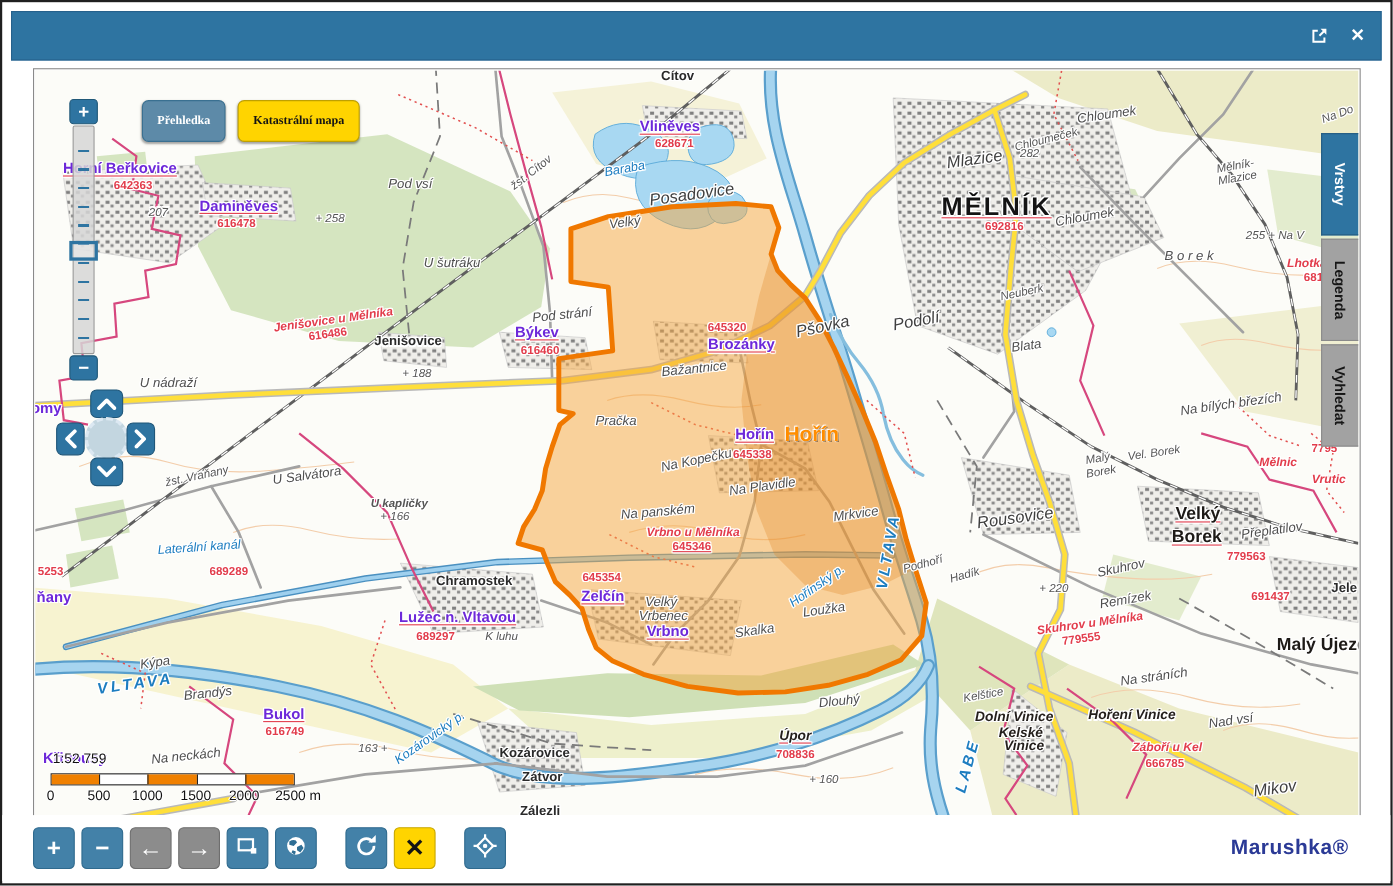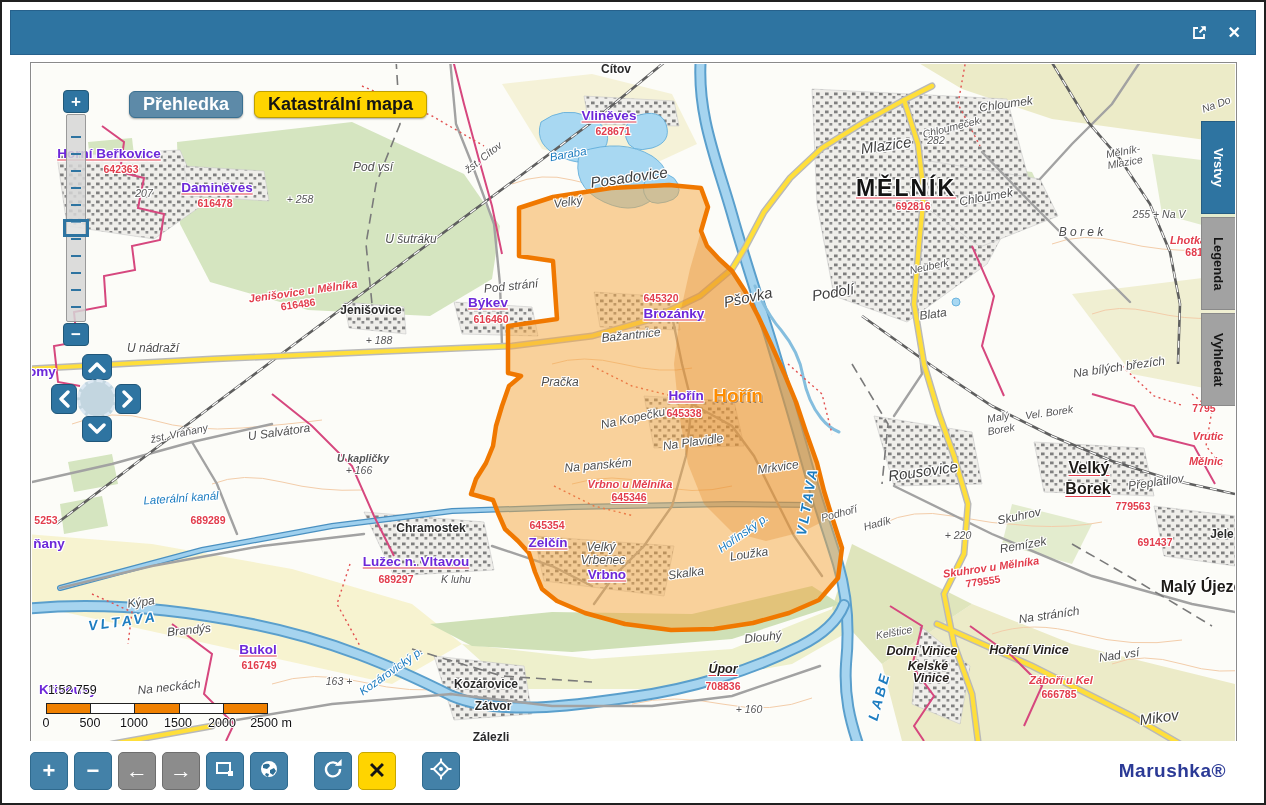--- a/index.html
+++ b/index.html
@@ -32,22 +32,22 @@
   .water{font-style:italic;color:#1d7dc0;font-size:11.5px;}
   .water-big{font-style:italic;font-weight:bold;color:#1d7dc0;font-size:14px;letter-spacing:3px;}
   .red{font-weight:bold;color:#e23d4c;font-size:10.5px;}
   .redname{font-weight:bold;font-style:italic;color:#e23d4c;font-size:11px;}
   .ul{text-decoration:underline;text-decoration-color:#e23d4c;text-underline-offset:2px;text-decoration-thickness:1px;}
   .hl{font-weight:bold;color:#ff8d00;font-size:19px;
       text-shadow:0 0 2px #fff,0 0 2px #fff,1px 1px 0 rgba(70,35,0,.65),-1px -1px 0 rgba(255,255,255,.9);}
 
   
   .basemap-buttons{position:absolute;left:97px;top:27px;display:flex;gap:11px;z-index:30;}
-  .bm-btn{height:27px;padding:0 13px;background:#5d8aa8;border:1px solid #3a7091;border-radius:6px;color:#fff;
-          font-weight:bold;font-size:18px;font-family:Liberation Sans, sans-serif;cursor:pointer;
+  .bm-btn{height:38px;padding:0 13px;background:#5d8aa8;border:1px solid #3a7091;border-radius:6px;color:#fff;
+          font-weight:bold;font-size:11px;font-family:Liberation Serif, serif;cursor:pointer;
           box-shadow:0 1px 2px rgba(0,0,0,.35);}
   .bm-btn.active{background:#ffd400;color:#141414;border-color:#bfa000;}
 
   
   .side-tabs{position:absolute;right:0;top:57px;width:34px;display:flex;flex-direction:column;gap:3px;z-index:30;}
   .side-tab{writing-mode:vertical-rl;height:93px;display:flex;align-items:center;justify-content:center;
             background:#a2a2a2;color:#161616;font-weight:bold;font-size:13px;border:1px solid #8a8a8a;border-right:none;
             cursor:pointer;box-sizing:border-box;}
   .side-tab.active{background:#2e74a1;color:#fff;border-color:#255d82;}
 
@@ -397,21 +397,21 @@
           <span class="lbl loc" style="left: 1087px; top: 591px; transform: translate(-50%, -50%) rotate(-8deg);">Nad vsí</span>
           <span class="lbl redname" style="left: 1029px; top: 616px; transform: translate(-50%, -50%) rotate(0deg);">Záboří u Kel</span>
           <span class="lbl red" style="left: 1027px; top: 630px; transform: translate(-50%, -50%) rotate(0deg);">666785</span>
           <span class="lbl loc-big" style="left: 1127px; top: 653px; transform: translate(-50%, -50%) rotate(-8deg);">Mikov</span>
           <span class="lbl water-big" style="left: 847px; top: 632px; transform: translate(-50%, -50%) rotate(-75deg);">LABE</span>
           <span class="lbl loc-sm" style="left: 966px; top: 353px; transform: translate(-50%, -50%) rotate(-10deg);">Malý</span>
           <span class="lbl loc-sm" style="left: 969px; top: 365px; transform: translate(-50%, -50%) rotate(-10deg);">Borek</span>
           <span class="lbl loc-sm" style="left: 1017px; top: 348px; transform: translate(-50%, -50%) rotate(-8deg);">Vel. Borek</span>
           <span class="lbl loc" style="left: 1087px; top: 303px; transform: translate(-50%, -50%) rotate(-8deg);">Na bílých březích</span>
           <span class="lbl red" style="left: 1172px; top: 344px; transform: translate(-50%, -50%) rotate(0deg);">7795</span>
-          <span class="lbl redname" style="left: 1174px; top: 357px; transform: translate(-50%, -50%) rotate(0deg); margin-top: 40px;">Mělnic</span>
+          <span class="lbl redname" style="left: 1130px; top: 357px; transform: translate(-50%, -50%) rotate(0deg);">Mělnic</span>
           <span class="lbl redname" style="left: 1176px; top: 372px; transform: translate(-50%, -50%) rotate(0deg);">Vrutic</span>
           <span class="lbl loc-sm" style="left: 1091px; top: 87px; transform: translate(-50%, -50%) rotate(-10deg);">Mělník-</span>
           <span class="lbl loc-sm" style="left: 1093px; top: 98px; transform: translate(-50%, -50%) rotate(-10deg);">Mlazice</span>
         </div>
 
       <div class="basemap-buttons">
 
       <button class="bm-btn">Přehledka</button>
           <button class="bm-btn active">Katastrální mapa</button>
         </div>

